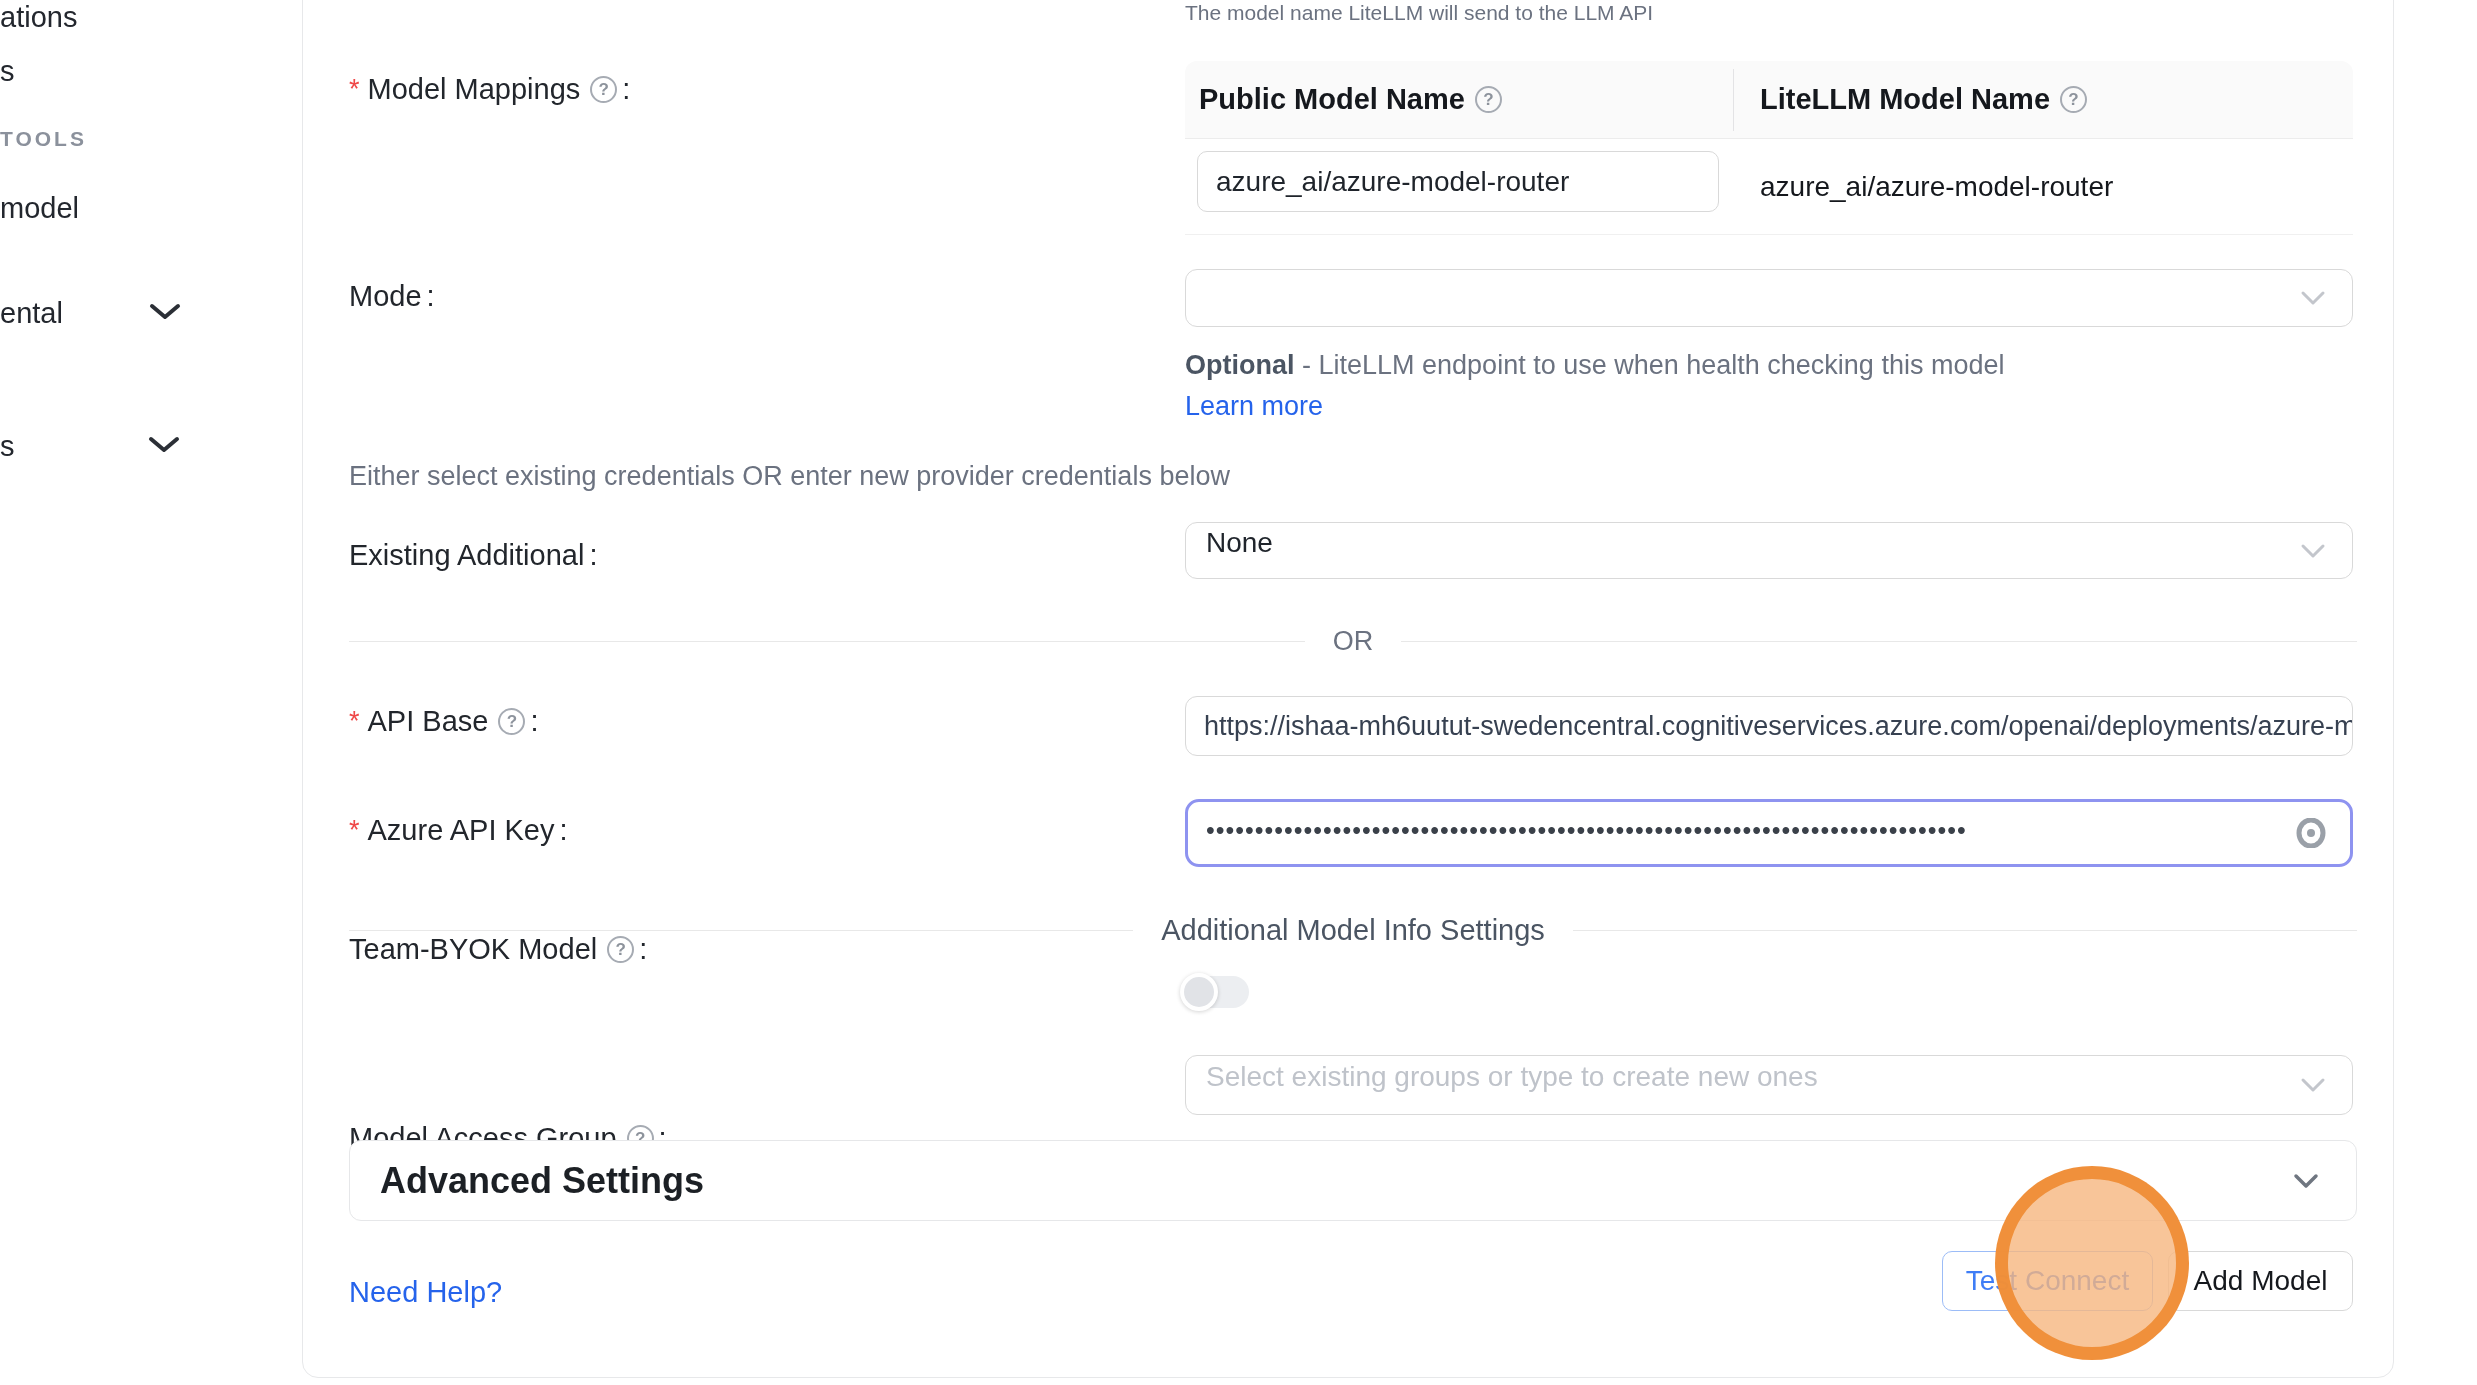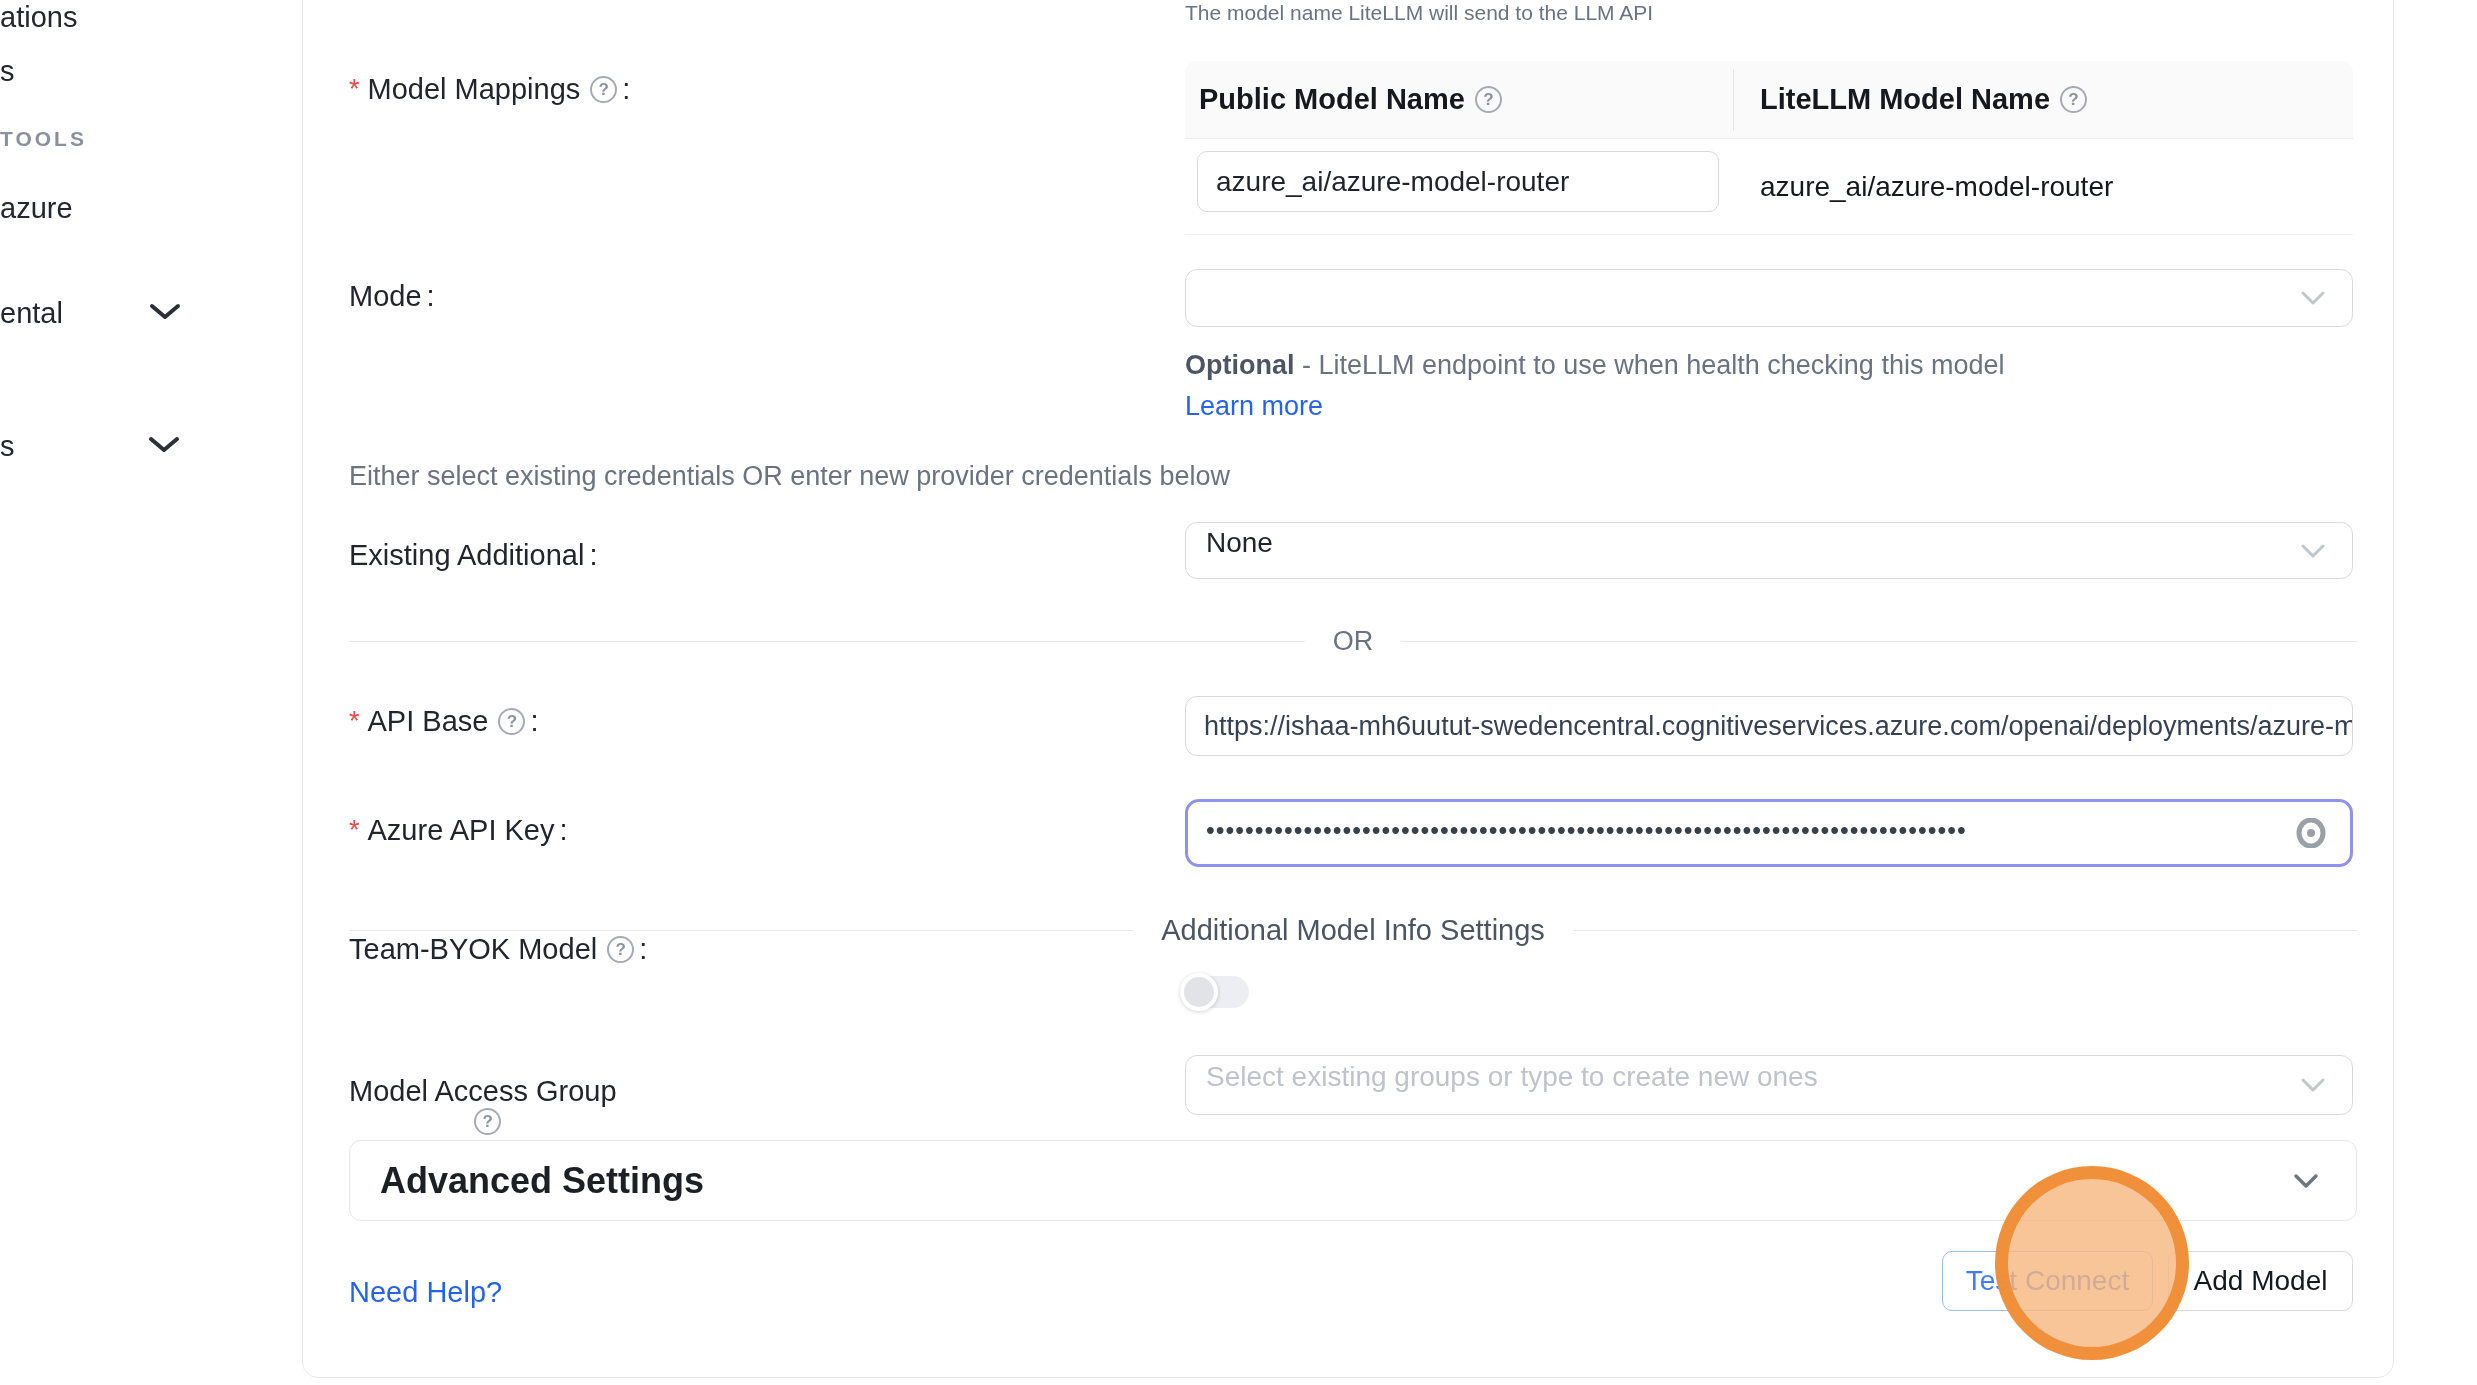--- a/index.html
+++ b/index.html
@@ -114,21 +114,21 @@
 </style>
 </head>
 <body>
 
 <div class="page">
 
   <aside class="sidebar">
     <div class="side-item si-1">ations</div>
     <div class="side-item si-2">s</div>
     <div class="side-item si-3">TOOLS</div>
-    <div class="side-item si-4">azure</div>
+    <div class="side-item si-4">model</div>
     <div class="side-item si-5">ental</div>
     <div class="side-item si-6">s</div>
     <span class="side-chev sc-1">
       <svg width="34" height="20" viewBox="0 0 34 20">
           <polyline points="4,4 17,15 30,4" fill="none" stroke="#2b2f36" stroke-width="4" stroke-linecap="round" stroke-linejoin="round"></polyline>
         </svg>
     </span>
     <span class="side-chev sc-2">
       <svg width="34" height="20" viewBox="0 0 34 20">
           <polyline points="4,4 17,15 30,4" fill="none" stroke="#2b2f36" stroke-width="4" stroke-linecap="round" stroke-linejoin="round"></polyline>
@@ -229,21 +229,21 @@
 
     <div class="label-row" style="top:956px;">
       <span>Team-BYOK Model</span>
       <span class="qicon">?</span>
       <span class="colon">:</span>
     </div>
     <div class="toggle">
       <div class="knob"></div>
     </div>
 
-    <div class="label-row" style="top:1098px;flex-direction:column;">
+    <div class="label-row" style="top:1145px;">
       <span>Model Access Group</span>
       <span class="qicon">?</span>
       <span class="colon">:</span>
     </div>
     <div class="sel" style="top:1078px; height:60px;">
       <span class="placeholder">Select existing groups or type to create new ones</span>
       <span class="chev">
         <svg width="26" height="16" viewBox="0 0 26 16">
             <polyline points="3,3 13,13 23,3" fill="none" stroke="#c3c6cc" stroke-width="3" stroke-linecap="round" stroke-linejoin="round"></polyline>
           </svg>

